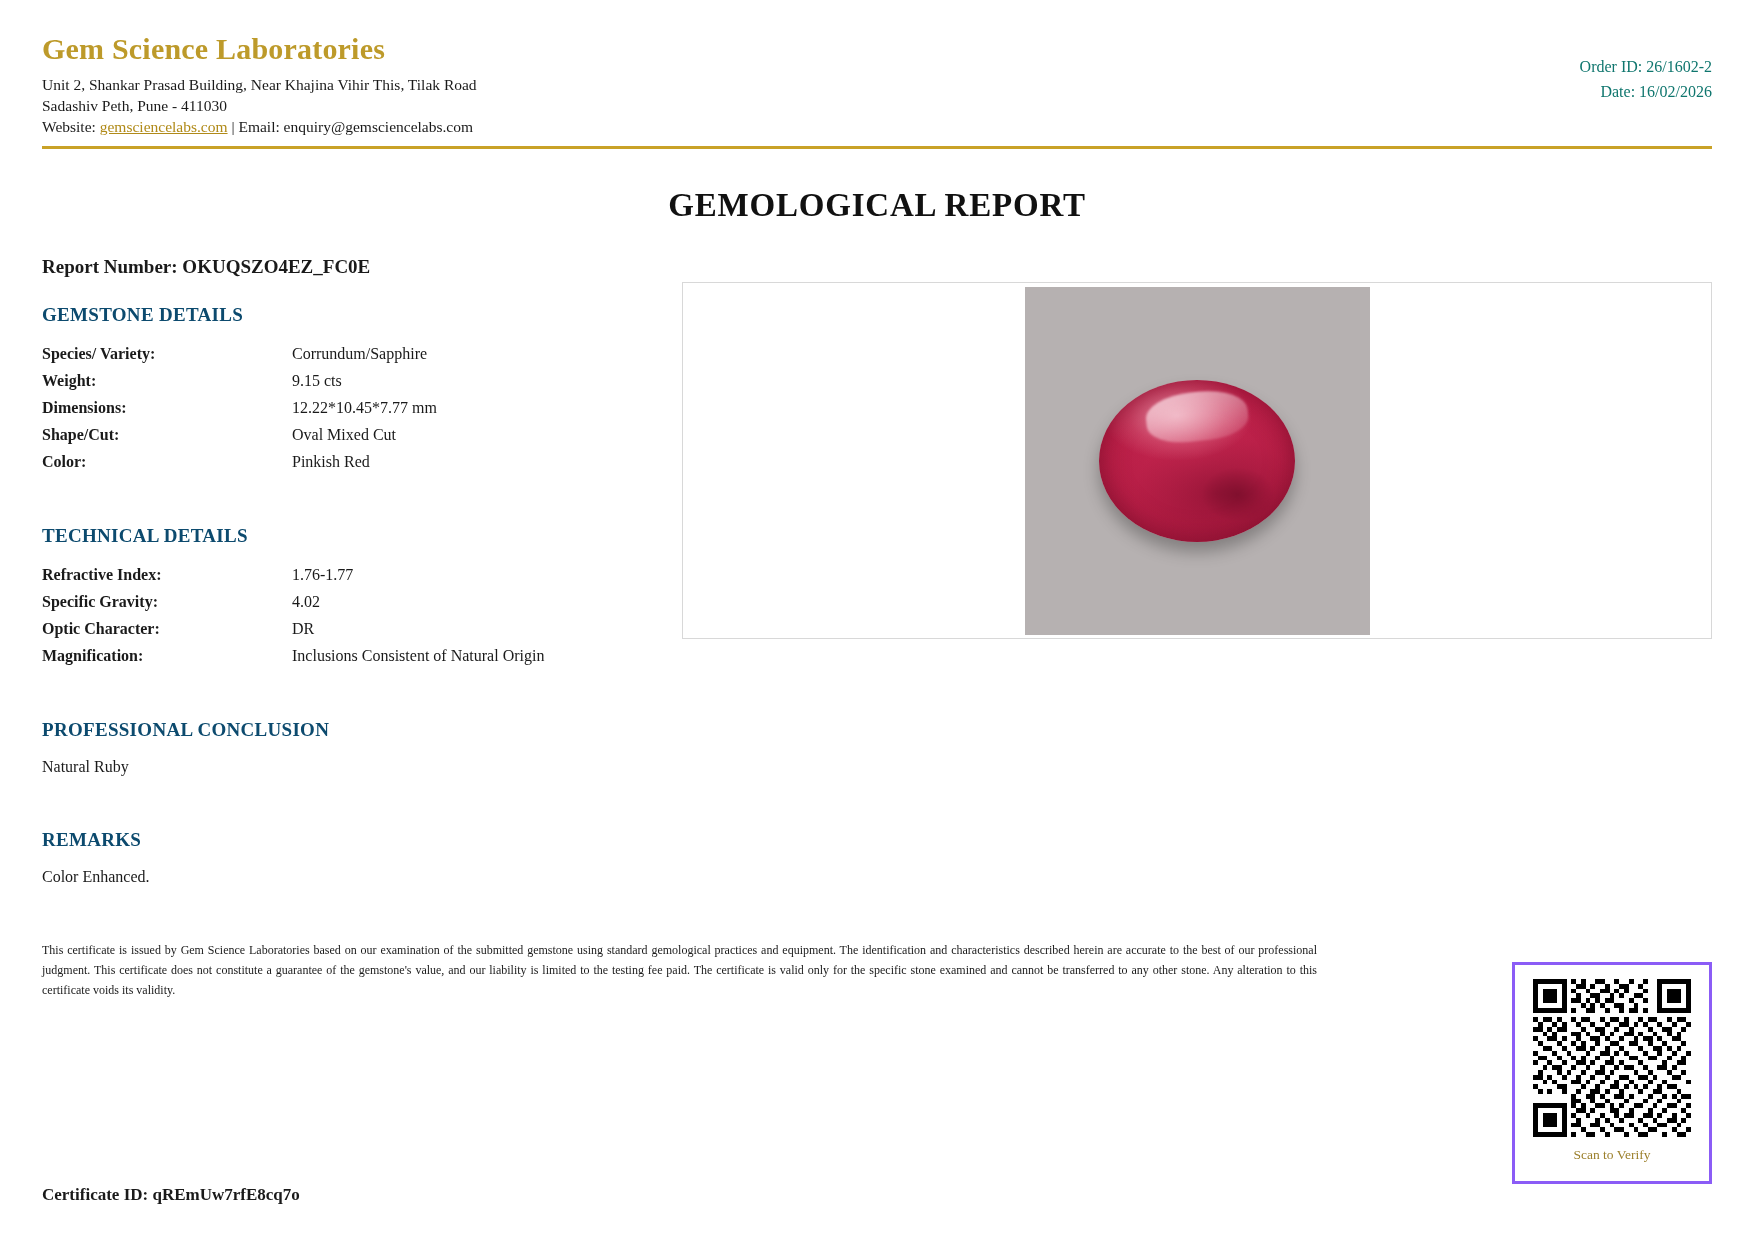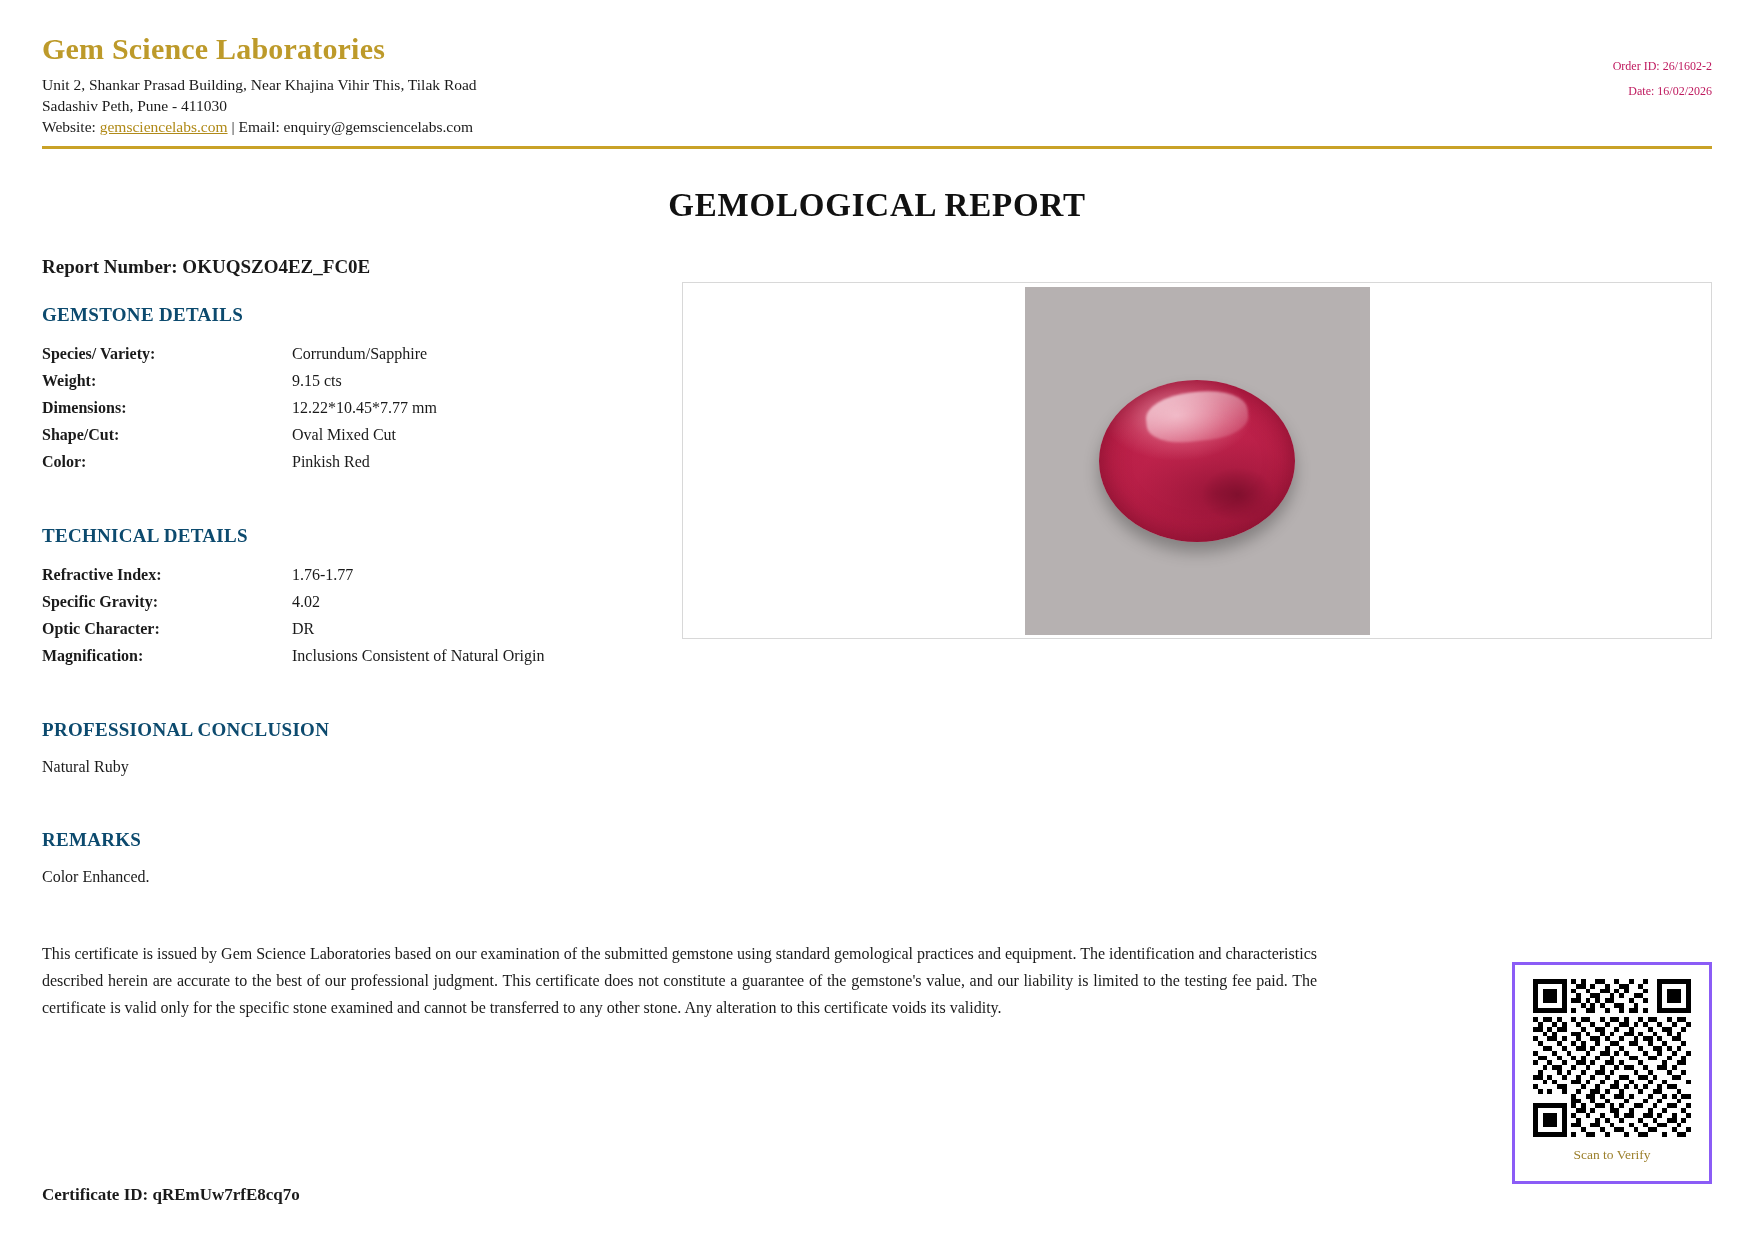--- a/index.html
+++ b/index.html
@@ -44,23 +44,23 @@
   }
   .addr-line a {
     color: #b08a18;
     text-decoration: underline;
   }
   .header-right {
     text-align: right;
     padding-top: 22px;
   }
   .header-right div {
-    font-size: 12px;
+    font-size: 16px;
     line-height: 25px;
-    color: #be185d;
+    color: #0f766e;
   }
   .gold-rule {
     height: 3px;
     background: #c9a227;
     margin-top: 9px;
   }
 
   
   .report-title {
     text-align: center;
@@ -173,22 +173,22 @@
     background: radial-gradient(ellipse at 50% 50%, rgba(90,5,28,0.45), rgba(90,5,28,0) 70%);
     border-radius: 50%;
   }
 
   
   .disclaimer {
     position: absolute;
     left: 42px;
     top: 940px;
     width: 1275px;
-    font-size: 16px;
-    line-height: 27px;
+    font-size: 12px;
+    line-height: 20px;
     text-align: justify;
   }
   .cert-id {
     position: absolute;
     left: 42px;
     top: 1185px;
     font-size: 17px;
     font-weight: bold;
   }
 

